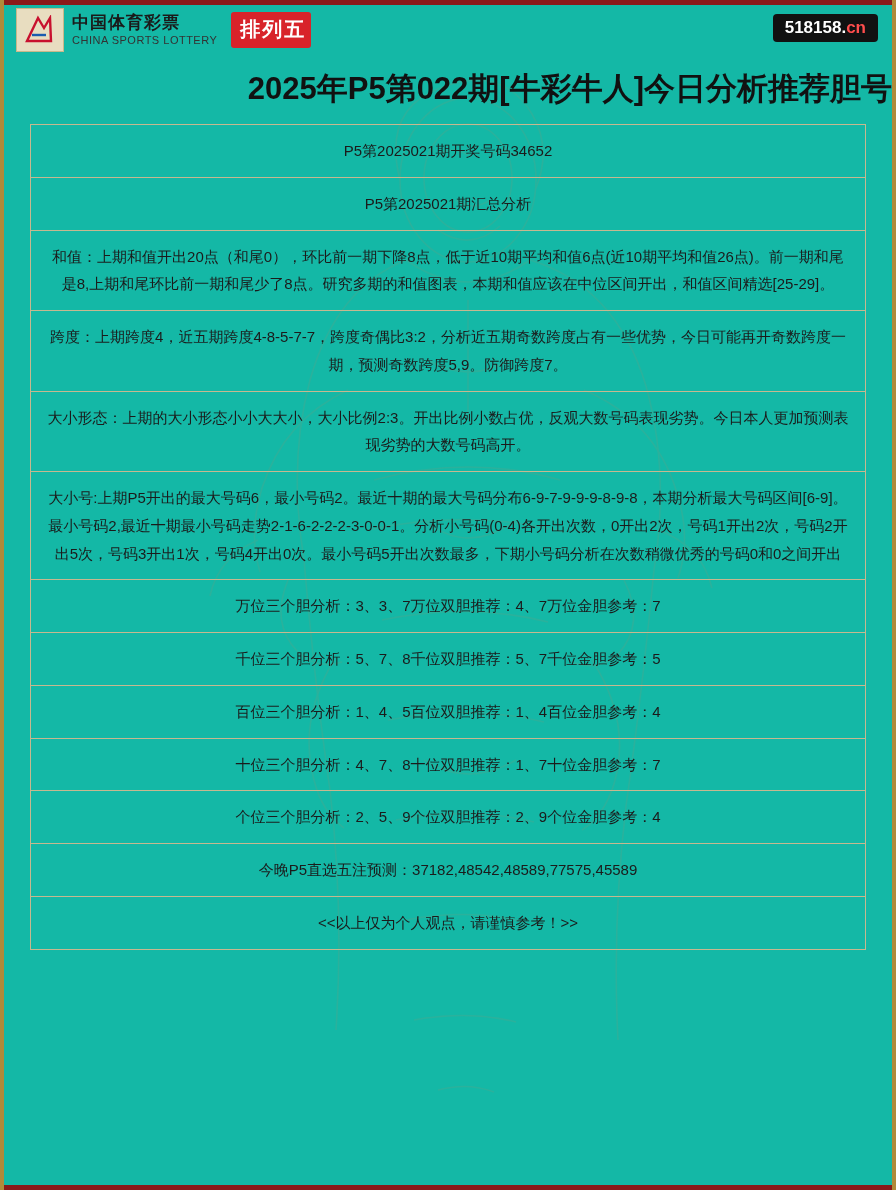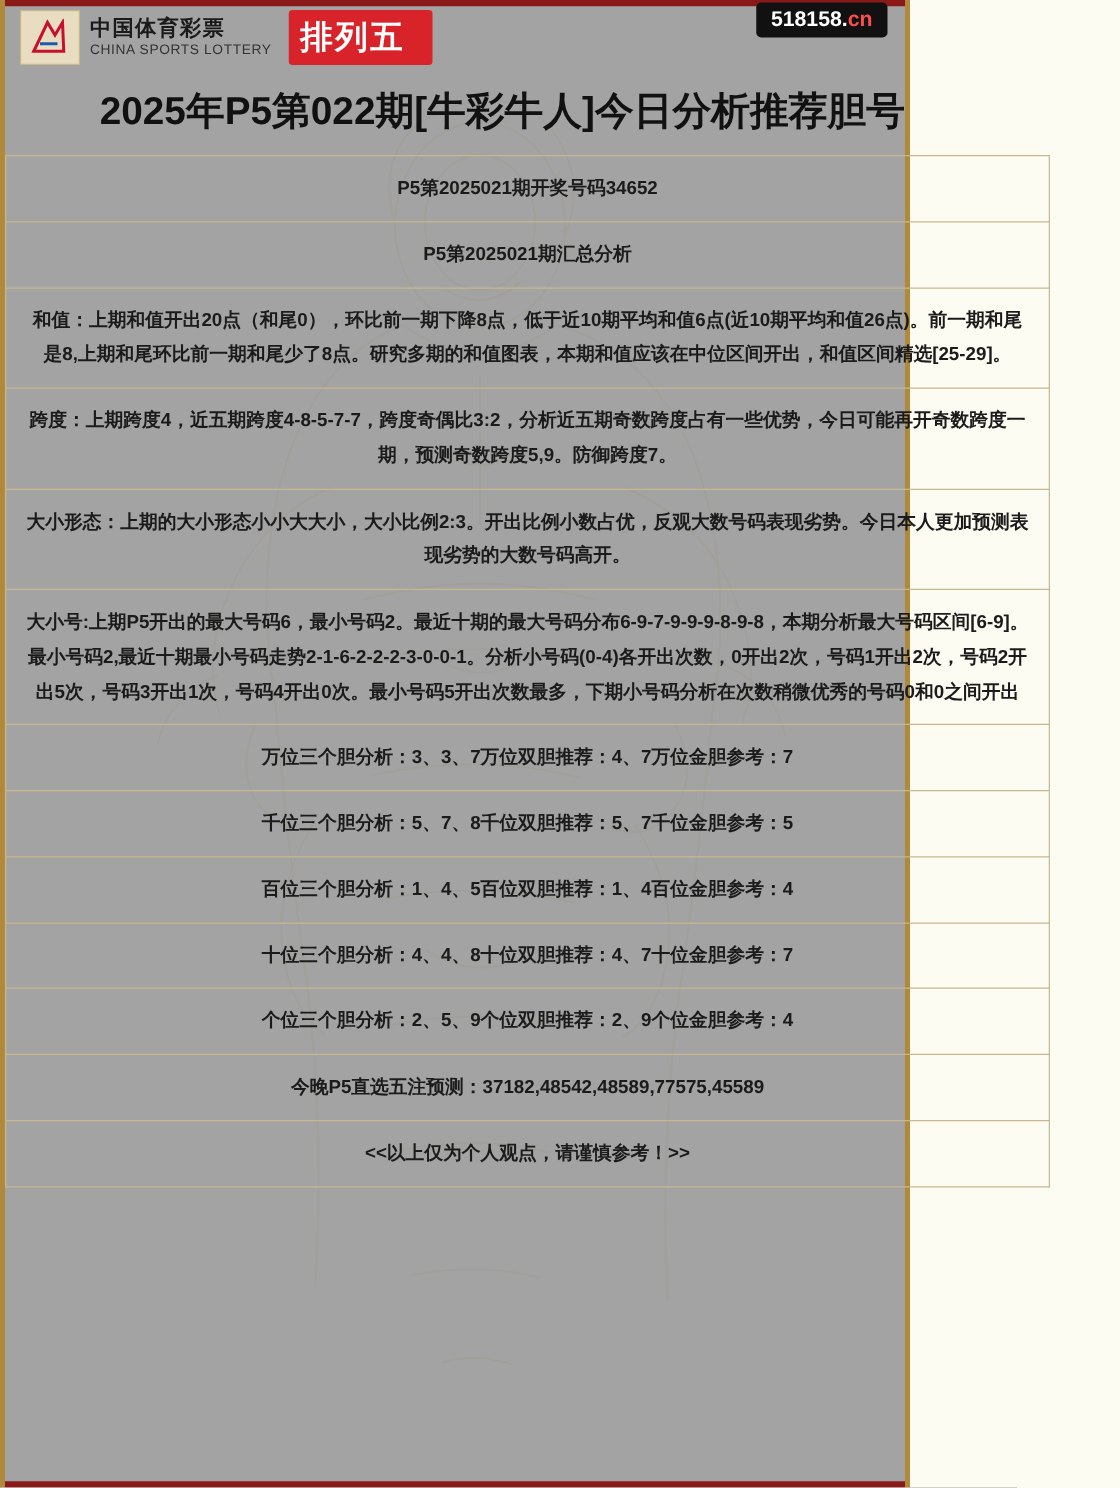--- a/index.html
+++ b/index.html
@@ -10,26 +10,26 @@
     width: 896px;
     height: 1190px;
     background: #fdfcf3;
     font-family: "Liberation Sans", sans-serif;
     color: #1a1a1a;
     position: relative;
     overflow: hidden;
   }
   .page {
     position: relative;
-    width: 728px;
+    width: 896px;
     height: 1190px;
     box-sizing: border-box;
     border-left: 4px solid #b08a3a;
     border-right: 4px solid #b08a3a;
-    background: #a3a3a3;
+    background: #14b8a6;
   }
   .page::before {
     content: "";
     position: absolute;
     left: 0; right: 0; top: 0;
     height: 5px;
     background: #8a1a1a;
   }
   
   .watermark {
@@ -83,31 +83,31 @@
   }
   .logo-en {
     font-size: 11px;
     letter-spacing: 0.5px;
     color: #333;
     margin-top: 2px;
   }
   .game-badge {
     background: #d8232a;
     color: #fff;
-    font-size: 26px;
-    font-weight: bold;
-    padding: 4px 22px 5px 9px;
+    font-size: 20px;
+    font-weight: bold;
+    padding: 4px 5px 5px 9px;
     border-radius: 3px;
     letter-spacing: 2px;
     margin-left: 6px;
   }
   .site-badge {
     position: absolute;
     right: 14px;
-    top: 2px;
+    top: 14px;
     background: #111;
     color: #fff;
     font-size: 17px;
     font-weight: bold;
     padding: 4px 12px;
     border-radius: 4px;
     font-family: "Liberation Sans", sans-serif;
   }
   .site-badge .tld {
     color: #ff4d4d;
@@ -130,21 +130,20 @@
     background: transparent;
     border: 1px solid #c7b88f;
   }
   table.main td {
     border: 1px solid #c7b88f;
     padding: 12px 14px;
     font-size: 15px;
     line-height: 1.85;
     color: #1b1b1b;
     vertical-align: middle;
-    font-weight: bold;
   }
   td.center {
     text-align: center;
     padding: 13px 14px;
   }
   td.para {
     text-align: center;
   }
   .strong-row {
     text-align: center;
@@ -247,21 +246,21 @@
         <tr>
           <td class="center strong-row">万位三个胆分析：3、3、7万位双胆推荐：4、7万位金胆参考：7</td>
         </tr>
         <tr>
           <td class="center strong-row">千位三个胆分析：5、7、8千位双胆推荐：5、7千位金胆参考：5</td>
         </tr>
         <tr>
           <td class="center strong-row">百位三个胆分析：1、4、5百位双胆推荐：1、4百位金胆参考：4</td>
         </tr>
         <tr>
-          <td class="center strong-row">十位三个胆分析：4、4、8十位双胆推荐：4、7十位金胆参考：7</td>
+          <td class="center strong-row">十位三个胆分析：4、7、8十位双胆推荐：1、7十位金胆参考：7</td>
         </tr>
         <tr>
           <td class="center strong-row">个位三个胆分析：2、5、9个位双胆推荐：2、9个位金胆参考：4</td>
         </tr>
         <tr>
           <td class="center strong-row">今晚P5直选五注预测：37182,48542,48589,77575,45589</td>
         </tr>
         <tr>
           <td class="footer-note">&lt;&lt;以上仅为个人观点，请谨慎参考！&gt;&gt;</td>
         </tr>

